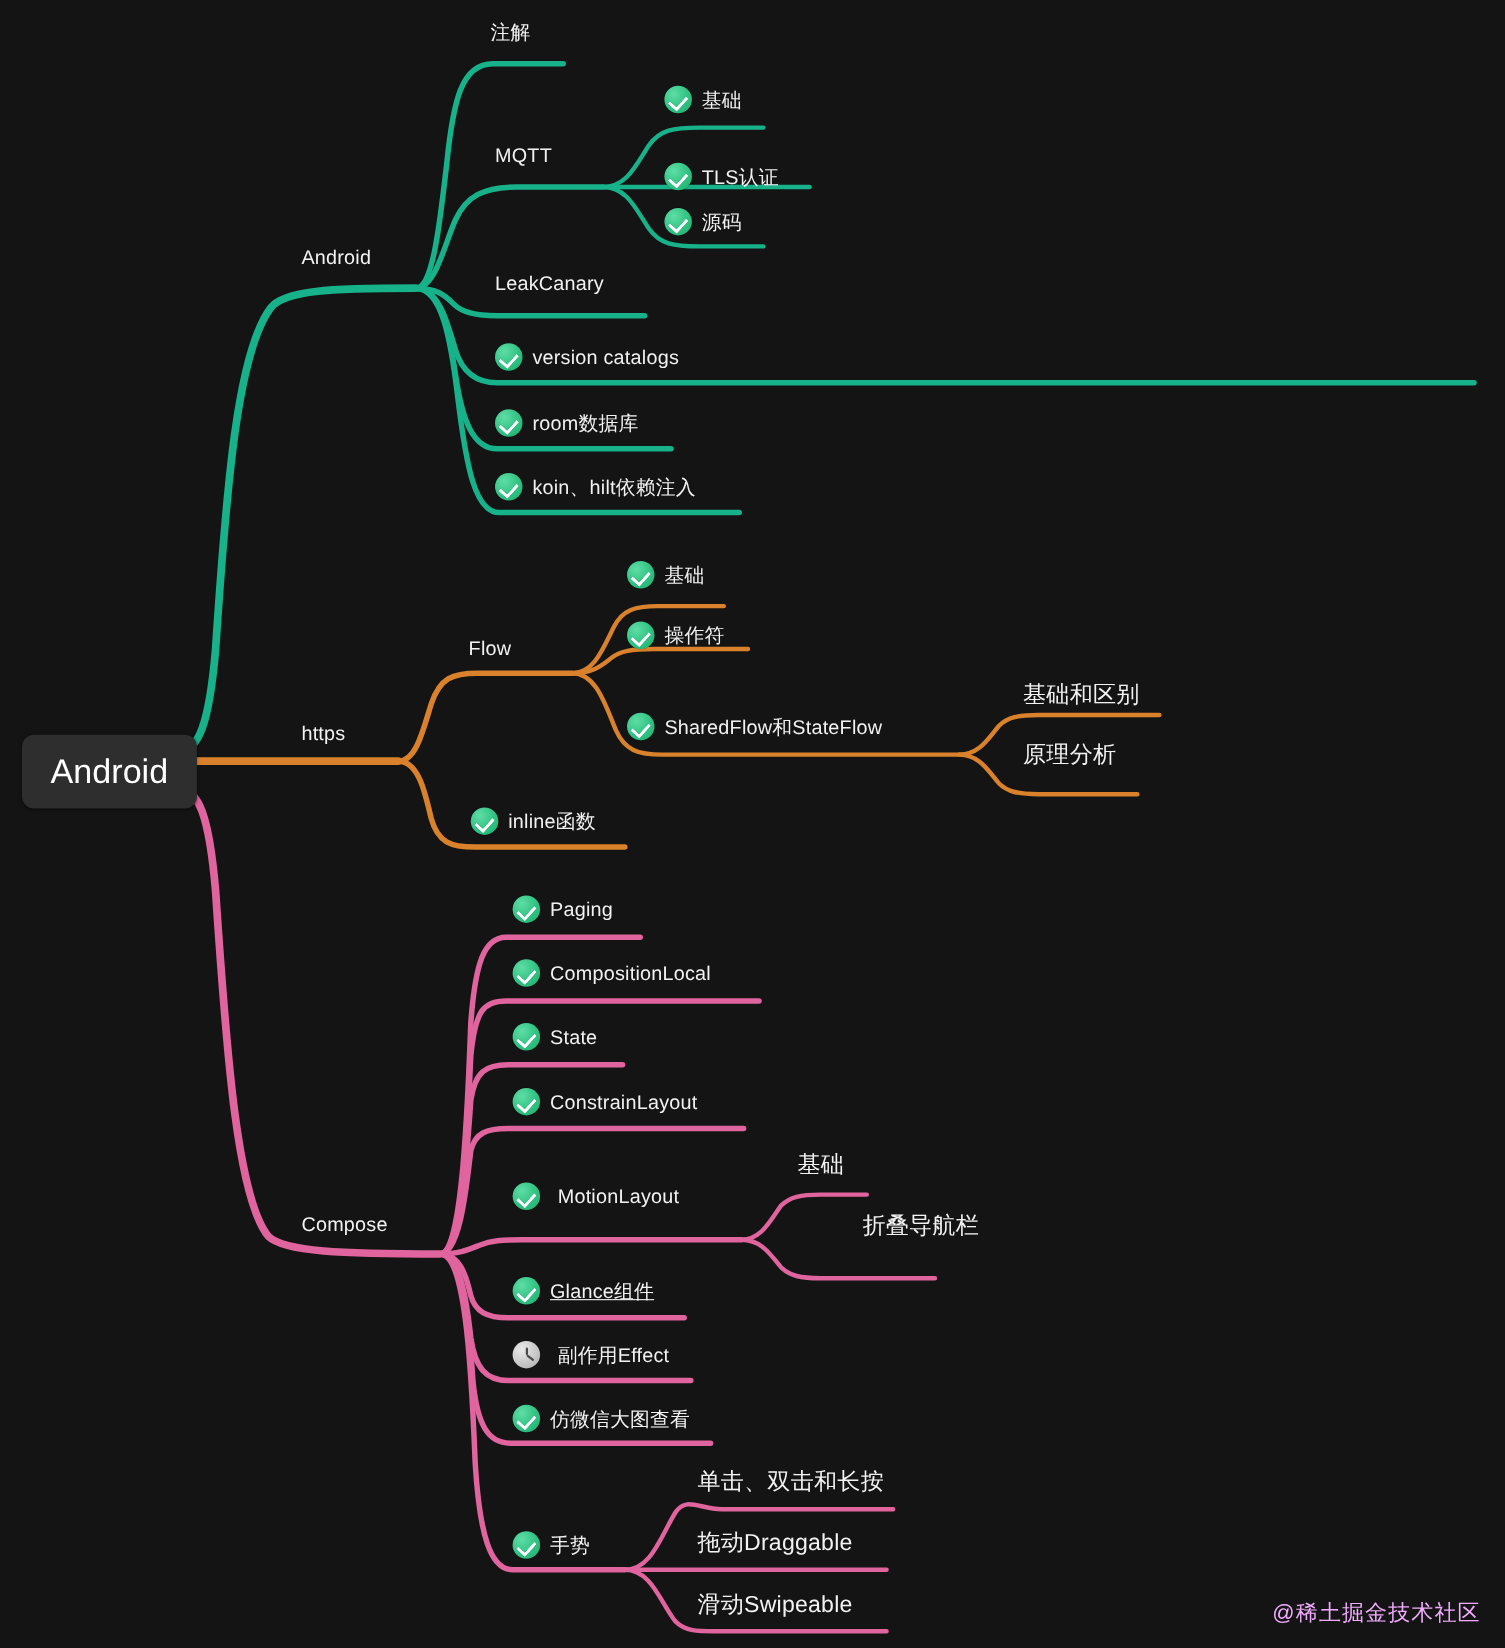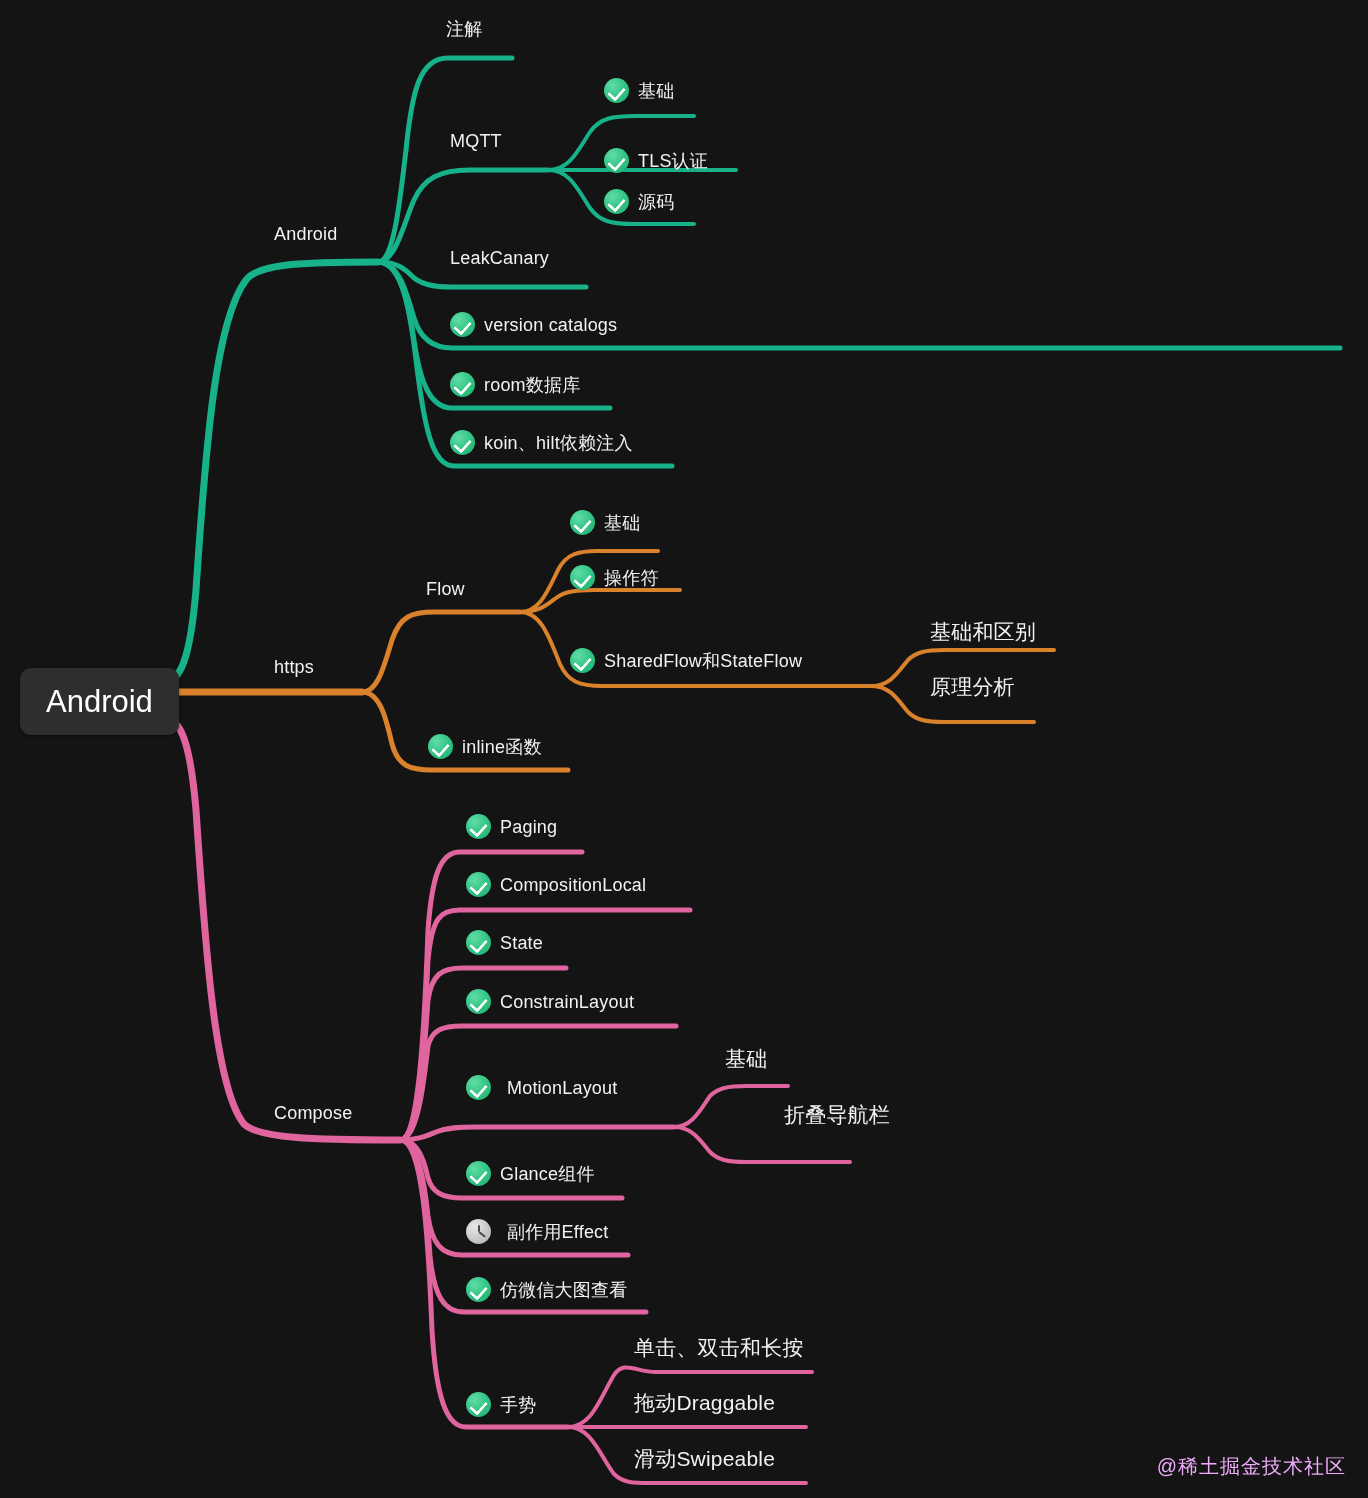--- a/index.html
+++ b/index.html
@@ -247,21 +247,21 @@
   </div>
 
   <div class="node small" style="left:725px;top:1048px;">
     <span class="lbl">基础</span>
   </div>
 
   <div class="node small" style="left:748px;top:1104px;margin-left:36px;">
     <span class="lbl">折叠导航栏</span>
   </div>
 
-  <div class="node" style="left:466px;top:1161px;">
+  <div class="node" style="left:466px;top:1161px;text-decoration:underline;">
     <span class="ico check"></span>
     <span class="lbl">Glance组件</span>
   </div>
 
   <div class="node" style="left:466px;top:1219px;gap:16px;">
     <span class="ico clock"></span>
     <span class="lbl">副作用Effect</span>
   </div>
 
   <div class="node" style="left:466px;top:1277px;">

